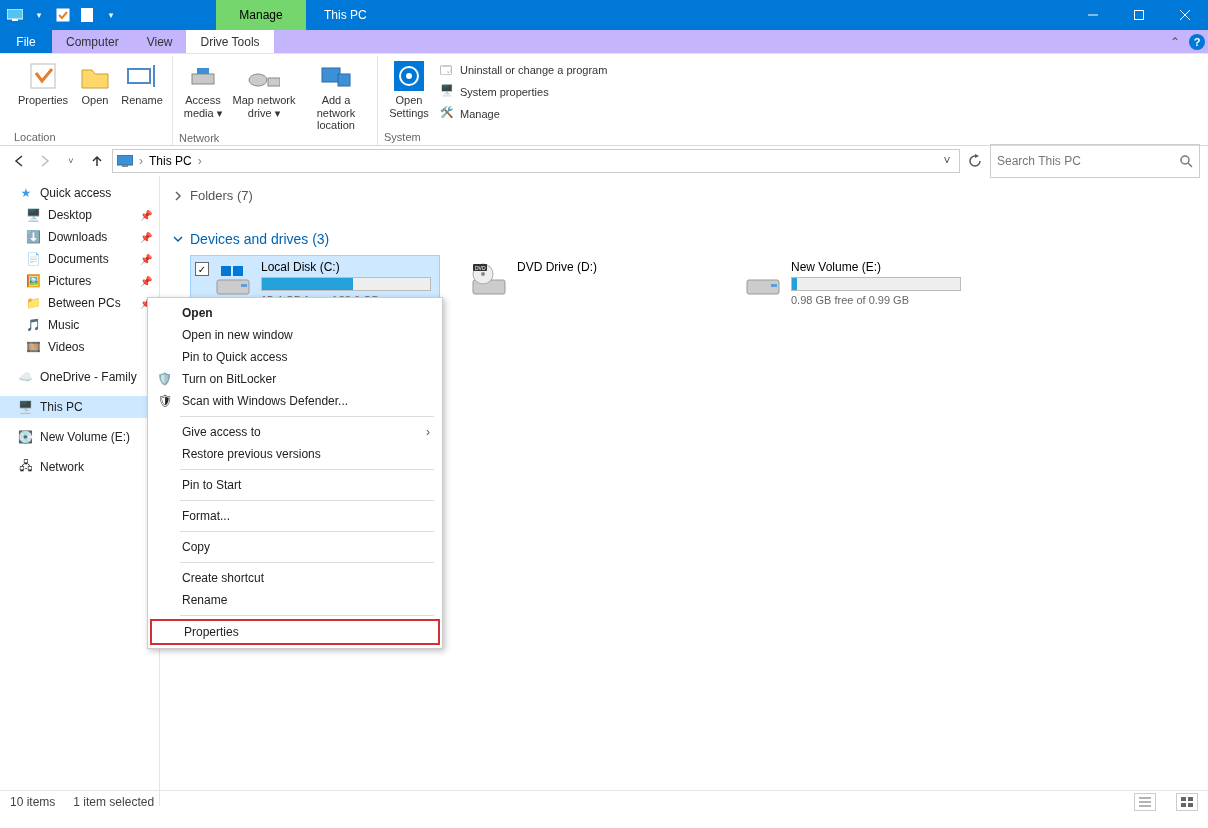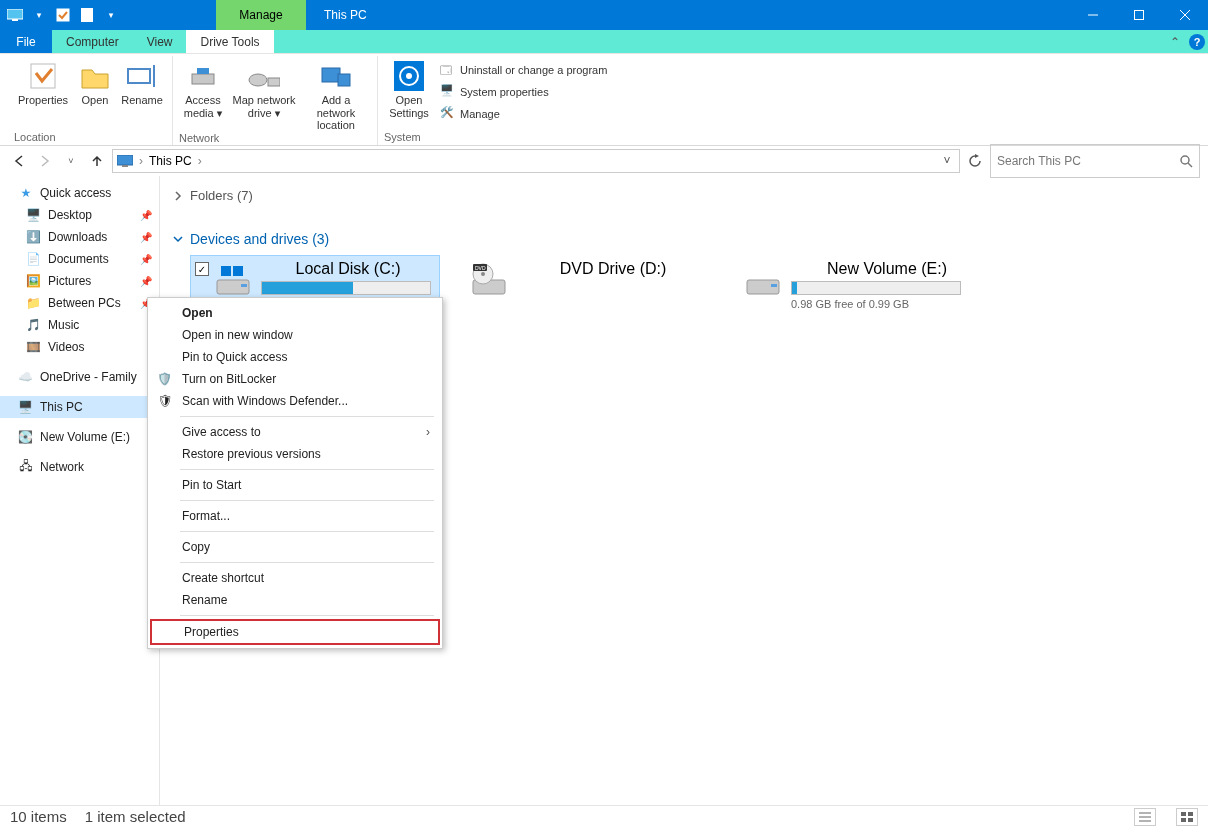--- a/index.html
+++ b/index.html
@@ -8,21 +8,21 @@
 
 .titlebar { height: 30px; background: #0078d7; display: flex; align-items: stretch; color: #fff; }
 .titlebar .qat { display: flex; align-items: center; padding: 0 6px; gap: 6px; }
 .qat-icon { width: 18px; height: 18px; display: inline-flex; align-items: center; justify-content: center; }
 .titlebar .manage-tab { background: #74d66c; color: #000; width: 90px; display: flex; align-items: center; justify-content: center; font-size: 12px; }
 .titlebar .title { padding: 0 18px; display: flex; align-items: center; font-size: 12px; flex: 1; }
 .titlebar .winbtns { display: flex; align-items: center; }
 .winbtn { width: 46px; height: 30px; display: flex; align-items: center; justify-content: center; }
 
 
-.tabrow { height: 24px; background: #5eead4; display: flex; align-items: stretch; border-bottom: 1px solid #e5e5e5; }
+.tabrow { height: 24px; background: #c4b5fd; display: flex; align-items: stretch; border-bottom: 1px solid #e5e5e5; }
 .tabrow .file-tab { background: #0078d7; color: #fff; width: 52px; display: flex; align-items: center; justify-content: center; font-size: 12px; }
 .tabrow .tab { padding: 0 14px; display: flex; align-items: center; font-size: 12px; color: #333; cursor: default; }
 .tabrow .tab.context { background: #fff; }
 .tabrow .spacer { flex: 1; }
 .tabrow .collapse { width: 22px; display: flex; align-items: center; justify-content: center; color: #555; }
 
 
 .ribbon { height: 92px; background: #fff; border-bottom: 1px solid #d9d9d9; display: flex; padding: 2px 8px 0 8px; }
 .ribbon-group { display: flex; flex-direction: column; border-right: 1px solid #e5e5e5; padding: 0 6px; }
 .ribbon-group:last-child { border-right: none; }
@@ -60,36 +60,36 @@
 .section-header { display: flex; align-items: center; gap: 6px; font-size: 13px; color: #555; margin: 4px 0 8px 0; }
 .section-header.devices { color: #0063b1; font-size: 14px; margin-top: 28px; }
 .chev { width: 12px; height: 12px; }
 
 .drives { display: flex; gap: 24px; padding-left: 18px; }
 .drive { width: 250px; display: flex; align-items: flex-start; gap: 8px; padding: 4px; position: relative; }
 .drive.selected { background: #cde8ff; border: 1px solid #99d1ff; }
 .drive .chk { position: absolute; left: 4px; top: 6px; width: 14px; height: 14px; border: 1px solid #666; background: #fff; display: flex; align-items: center; justify-content: center; font-size: 10px; }
 .drive .dicon { width: 40px; height: 40px; margin-left: 18px; display: flex; align-items: center; justify-content: center; }
 .drive .dinfo { flex: 1; display: flex; flex-direction: column; gap: 3px; }
-.drive .dname { font-size: 16px; text-align: center; }
+.drive .dname { font-size: 12px; }
 .drive .bar { height: 14px; border: 1px solid #bcbcbc; background: #eee; position: relative; width: 170px; }
 .drive .bar .fill { position: absolute; left: 0; top: 0; bottom: 0; background: #26a0da; }
 .drive .dstat { font-size: 11px; color: #666; }
 
 
 .context-menu { position: absolute; left: 147px; top: 297px; width: 296px; background: #fff; border: 1px solid #ccc; box-shadow: 2px 2px 6px rgba(0,0,0,.25); padding: 4px 2px; z-index: 100; }
 .cm-item { height: 22px; display: flex; align-items: center; padding-left: 32px; padding-right: 10px; font-size: 12px; color: #222; position: relative; }
 .cm-item.bold { font-weight: 600; }
 .cm-item .cmicon { position: absolute; left: 6px; width: 18px; height: 18px; display: flex; align-items: center; justify-content: center; }
 .cm-item .arrow { position: absolute; right: 10px; font-size: 12px; color: #555; }
 .cm-sep { height: 1px; background: #ddd; margin: 4px 6px 4px 30px; }
 .cm-highlight { border: 2px solid #d03036; margin: -1px 0; }
 
 
-.statusbar { position: absolute; bottom: 1px; left: 0; right: 0; height: 22px; border-top: 1px solid #e5e5e5; display: flex; align-items: center; padding: 9px 10px; font-size: 15px; color: #444; gap: 18px; }
+.statusbar { position: absolute; bottom: 16px; left: 0; right: 0; height: 22px; border-top: 1px solid #e5e5e5; display: flex; align-items: center; padding: 9px 10px; font-size: 12px; color: #444; gap: 18px; }
 .statusbar .spacer { flex: 1; }
 .viewbtn { width: 22px; height: 18px; border: 1px solid #ccc; display: flex; align-items: center; justify-content: center; margin-left: 2px; }
 
 
 svg { display: block; }
 
 .blue-help { width: 16px; height: 16px; border-radius: 50%; background: #0078d7; color: #fff; display: flex; align-items: center; justify-content: center; font-size: 11px; font-weight: bold; }
 </style>
 </head>
 <body>

